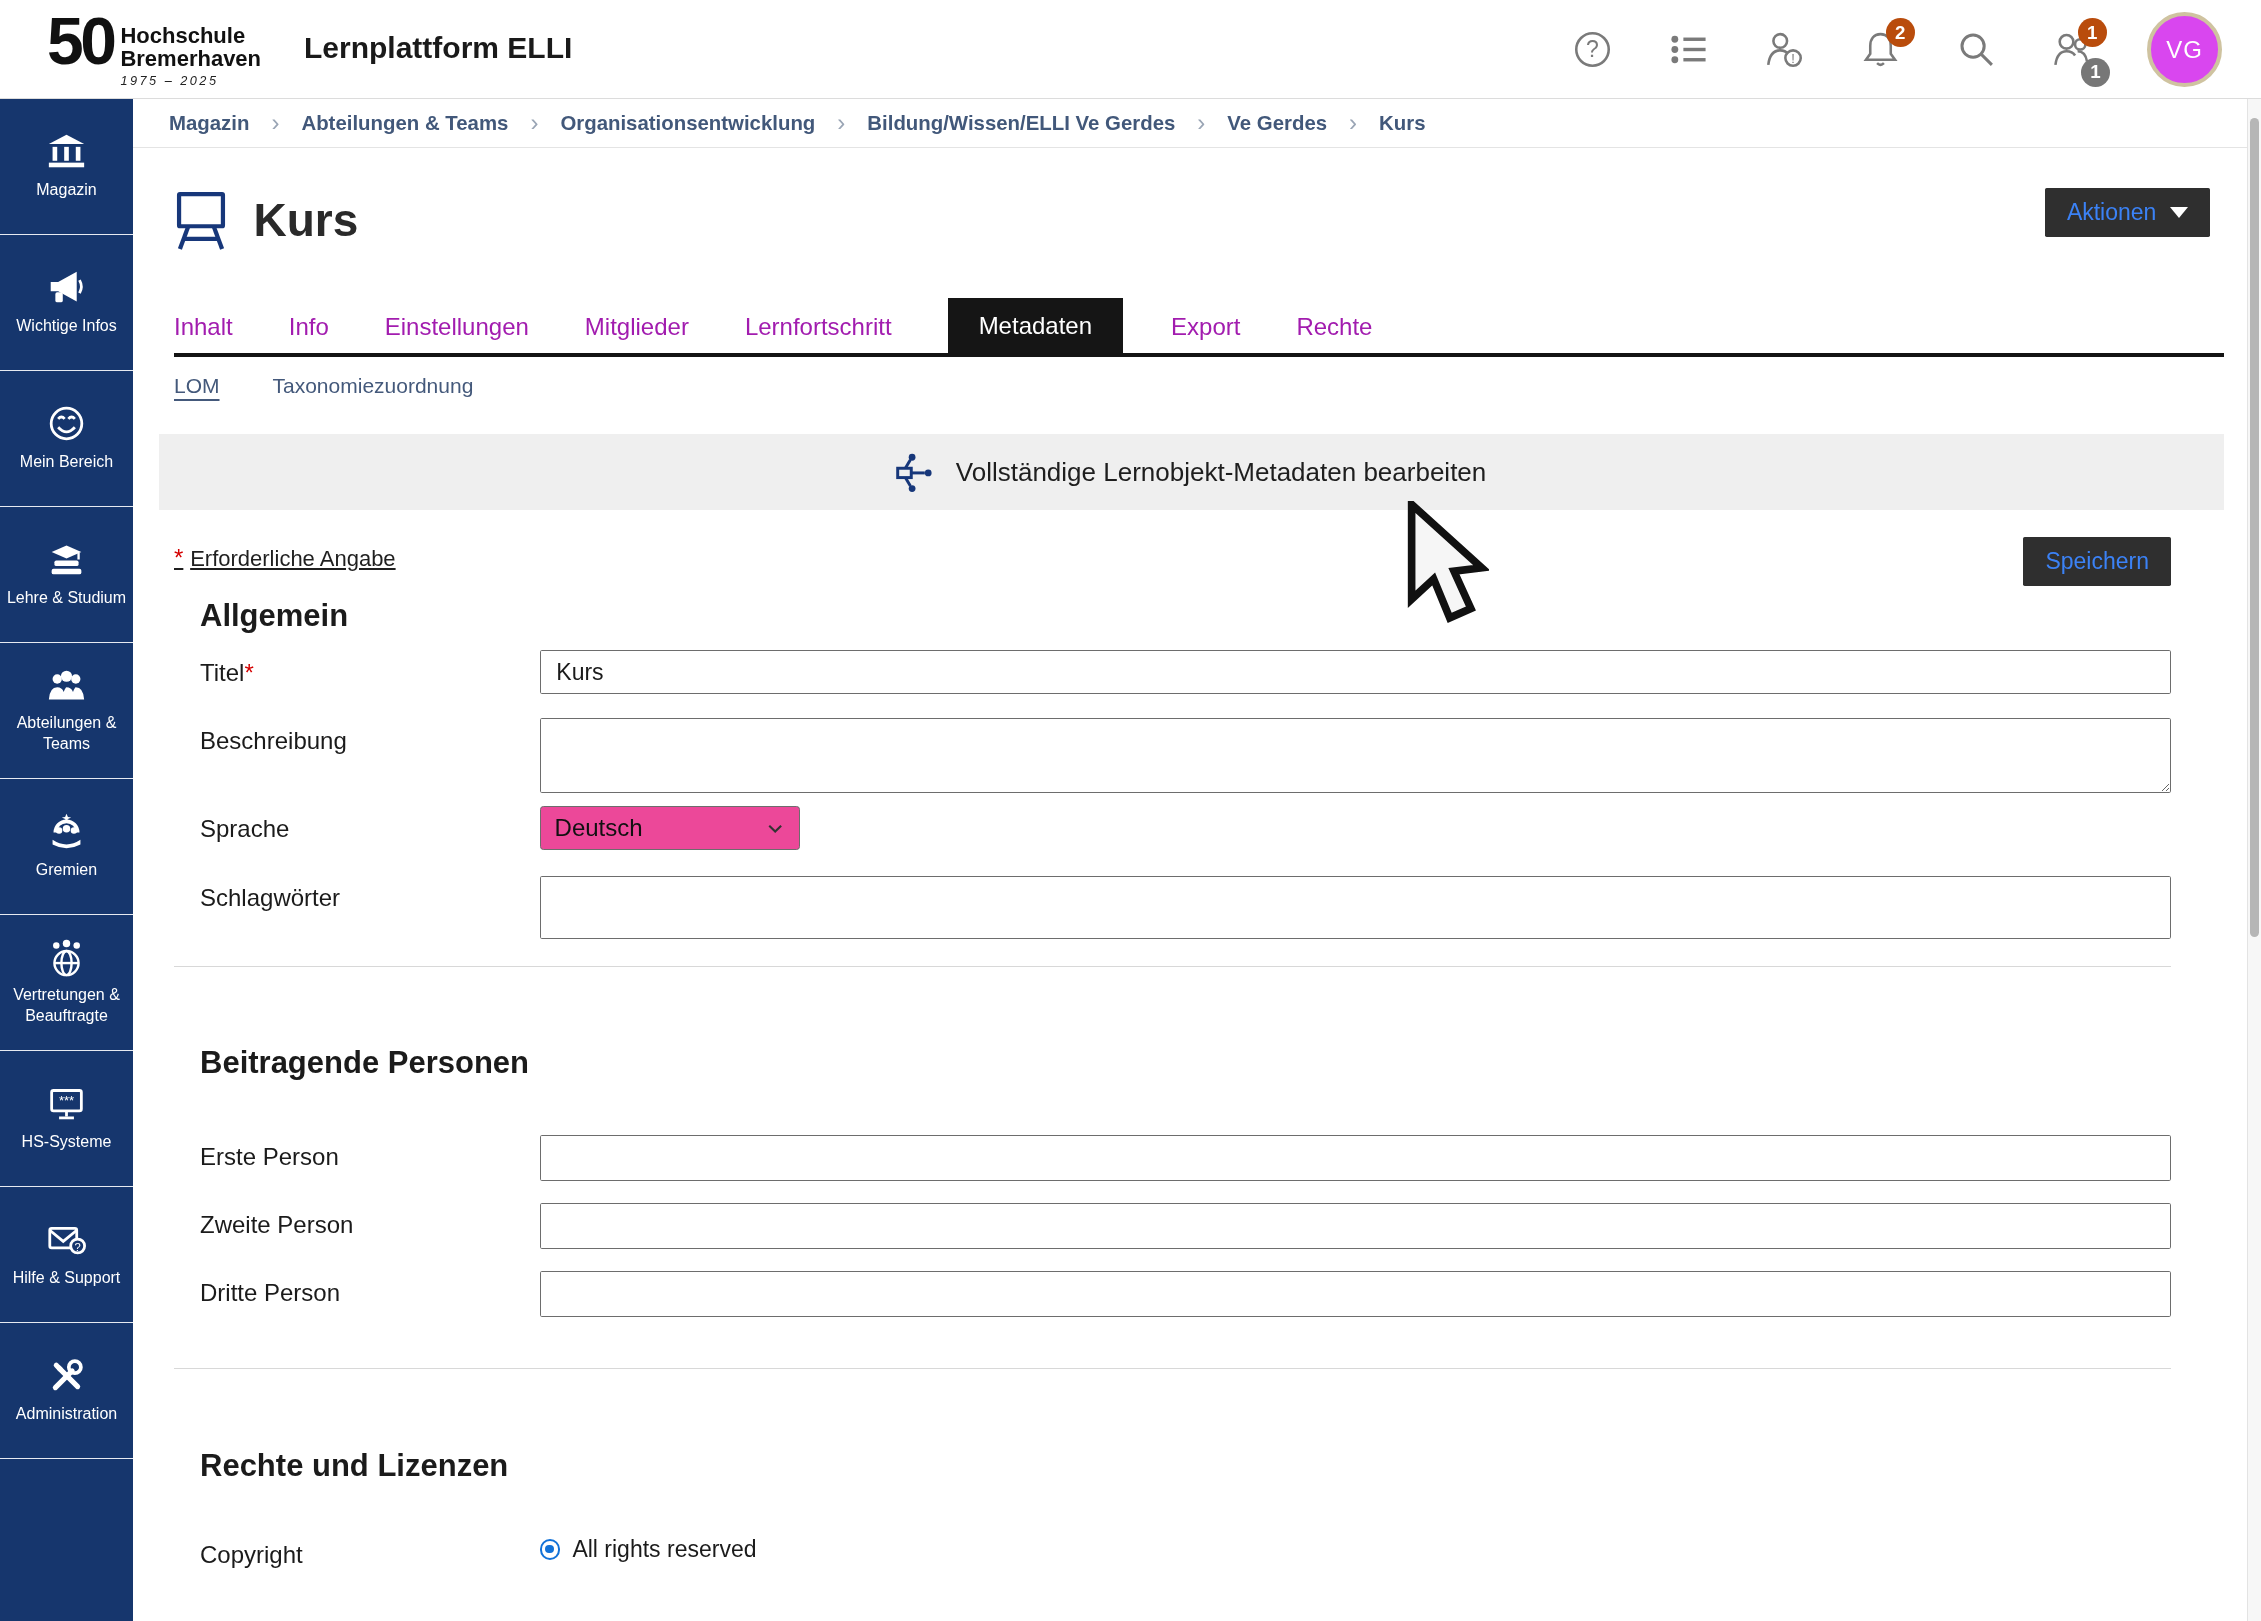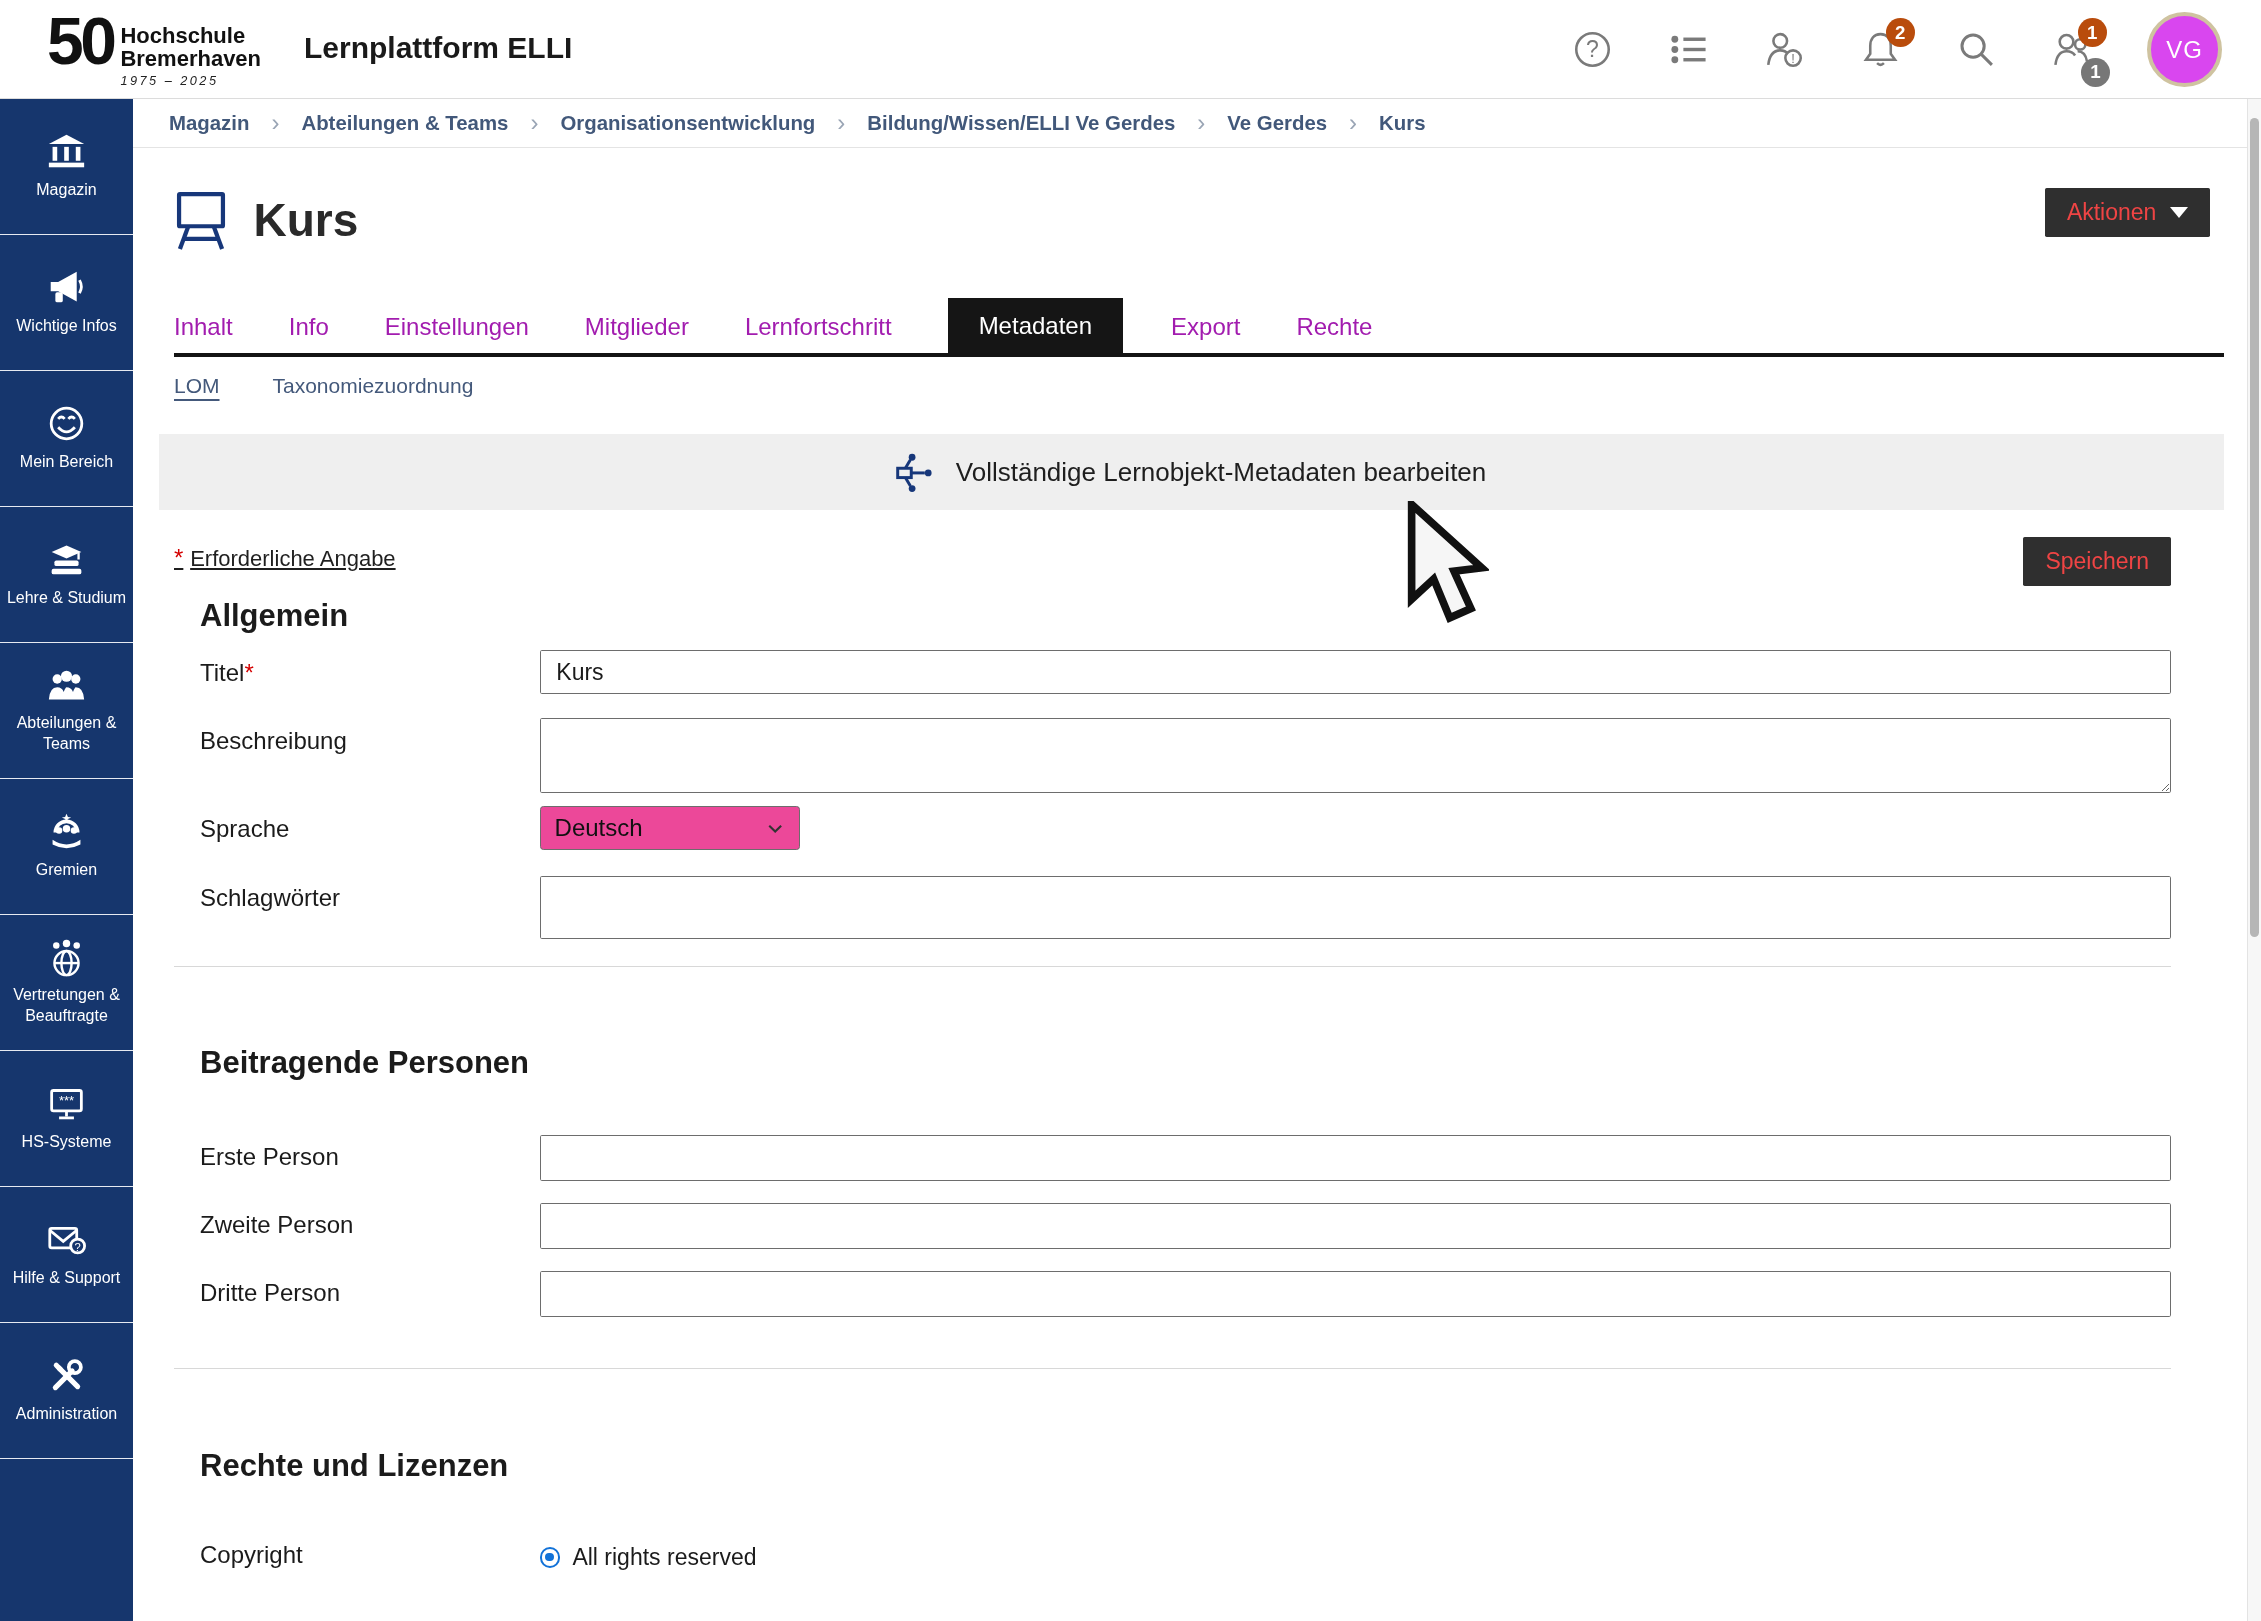--- a/index.html
+++ b/index.html
@@ -40,21 +40,21 @@
   .breadcrumb { height:49px; display:flex; align-items:center; padding-left:36px; border-bottom:0.8px solid #e4e4e4;
                 font-size:20.4px; font-weight:600; color:#42587a; background:#fff; }
   .crumb { cursor:pointer; }
   .crumb-sep { color:#9aa5b5; margin:0 22px; font-size:24px; font-weight:400; }
 
   .content { padding:0 76px 0 41px; }
 
   .title-row { display:flex; align-items:center; margin-top:39px; }
   .title-row svg { width:54px; height:65px; }
   .page-title { font-size:46px; font-weight:700; color:#2a2a2a; margin-left:25.5px; }
-  .btn-dark { background:#2f2f2f; color:#ef4444; border:none; font-size:23px; font-family:inherit;
+  .btn-dark { background:#2f2f2f; color:#3b82f6; border:none; font-size:23px; font-family:inherit;
               padding:11px 22px; border-radius:1.7px; cursor:pointer; display:inline-flex; align-items:center; gap:13.6px; }
   .actions-btn { position:absolute; top:89px; right:37px; }
   .caret { width:0; height:0; border-left:9.3px solid transparent; border-right:9.3px solid transparent; border-top:11px solid #fff; }
 
   .tabs { display:flex; align-items:flex-end; margin-top:46px; border-bottom:4.2px solid #141414; margin-right:-53px; }
   .tab { font-size:24px; color:#a21caf; padding:12.7px 0; margin-right:56px; cursor:pointer; white-space:nowrap; }
   .tab.active { background:#151515; color:#fff; padding:13.6px 31px; margin-right:48px; }
 
   .subtabs { display:flex; gap:53px; margin-top:17px; font-size:21px; color:#44597b; }
   .subtab { cursor:pointer; }
@@ -82,21 +82,21 @@
             font-family:inherit; padding:0 15.3px; color:#1b1b1b; background:#fff; }
   .tinput.tall { height:63px; }
   .tarea { width:100%; height:75px; border:1.7px solid #6d6d6d; border-radius:1.7px; font-size:23px;
            font-family:inherit; padding:6.8px 15.3px; resize:both; background:#fff; }
   .select { width:260px; height:44px; border:1.7px solid #6d6d6d; border-radius:3.4px; display:flex; align-items:center;
             justify-content:space-between; padding:0 13.6px; font-size:24px; color:#111; cursor:pointer; background:#ec4899; }
   .select svg { width:20.4px; height:20.4px; }
   .divider { height:0.8px; background:#d8d8d8; margin-top:27px; }
   .divider.d2 { margin-top:51px; }
 
-  .radio-row { display:flex; align-items:center; gap:12px; padding-top:3.4px;margin-top:8px; }
+  .radio-row { display:flex; align-items:center; gap:12px; padding-top:3.4px; }
   .radio { width:20.4px; height:20.4px; border:2.5px solid #1272d8; border-radius:50%; position:relative; flex:none; cursor:pointer; }
   .radio::after { content:""; position:absolute; left:3.4px; top:3.4px; width:8.5px; height:8.5px; border-radius:50%; background:#1272d8; }
   .radio-label { font-size:23px; color:#1b1b1b; }
 
   
   .sb-track { position:absolute; right:0; top:99px; bottom:0; width:13.6px; background:#f7f7f7; border-left:0.8px solid #e3e3e3; z-index:6; }
   .sb-thumb { position:absolute; left:1.7px; right:1.7px; top:18.7px; height:819px; background:#b6b6b6; border-radius:6px; }
 
   
   .cursor { position:absolute; left:1402px; top:501px; width:87px; height:127px; z-index:50; pointer-events:none; }

